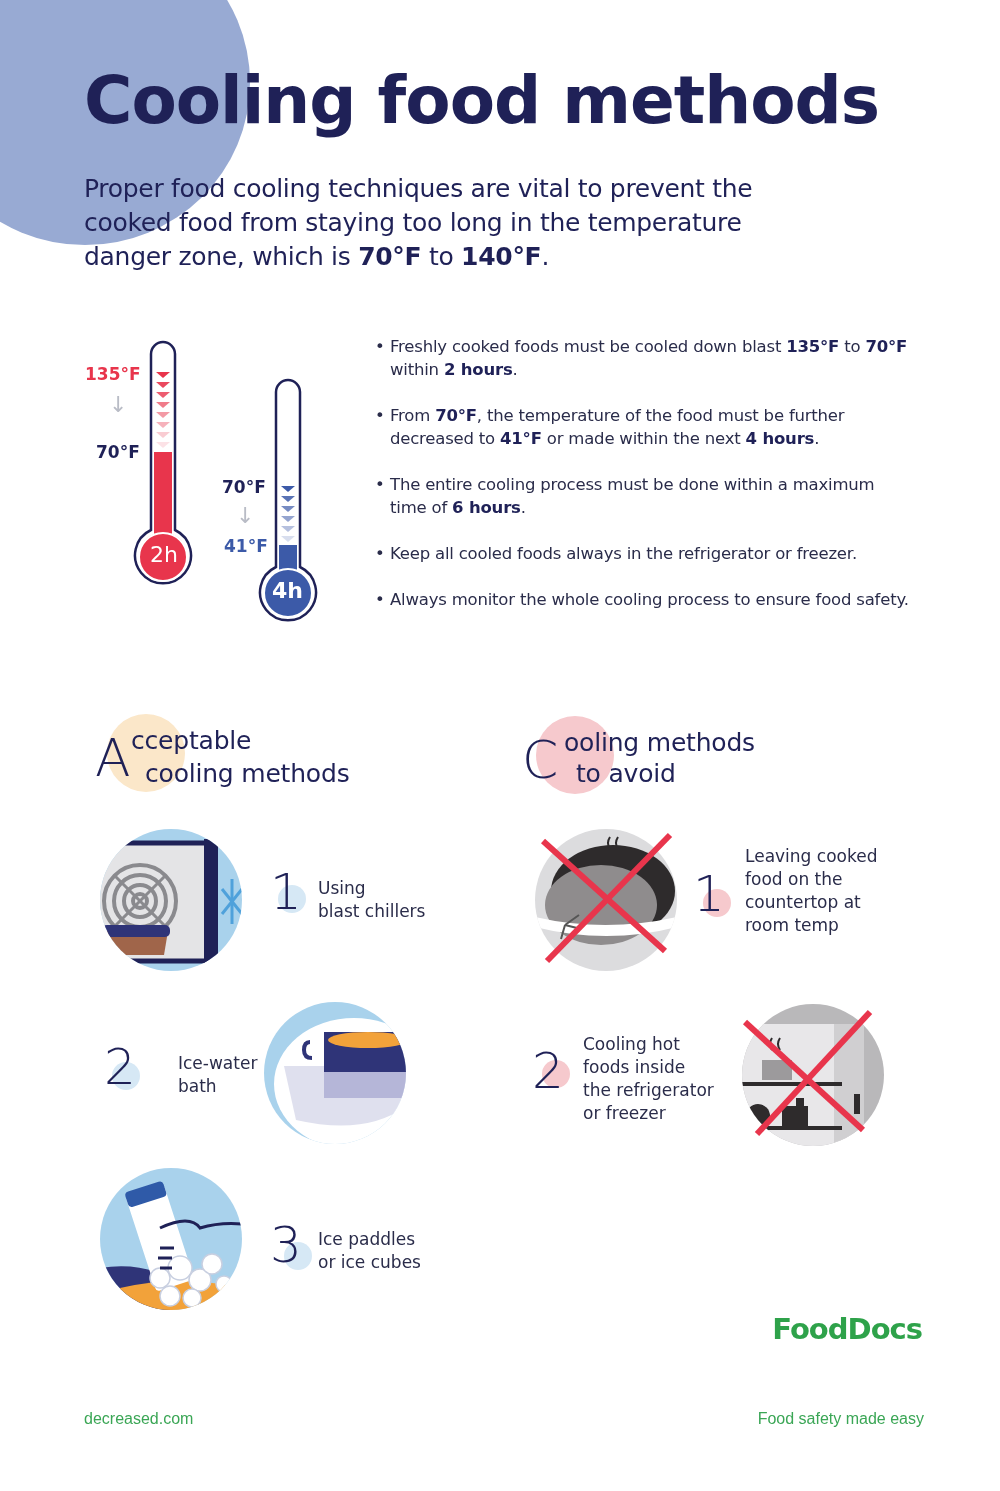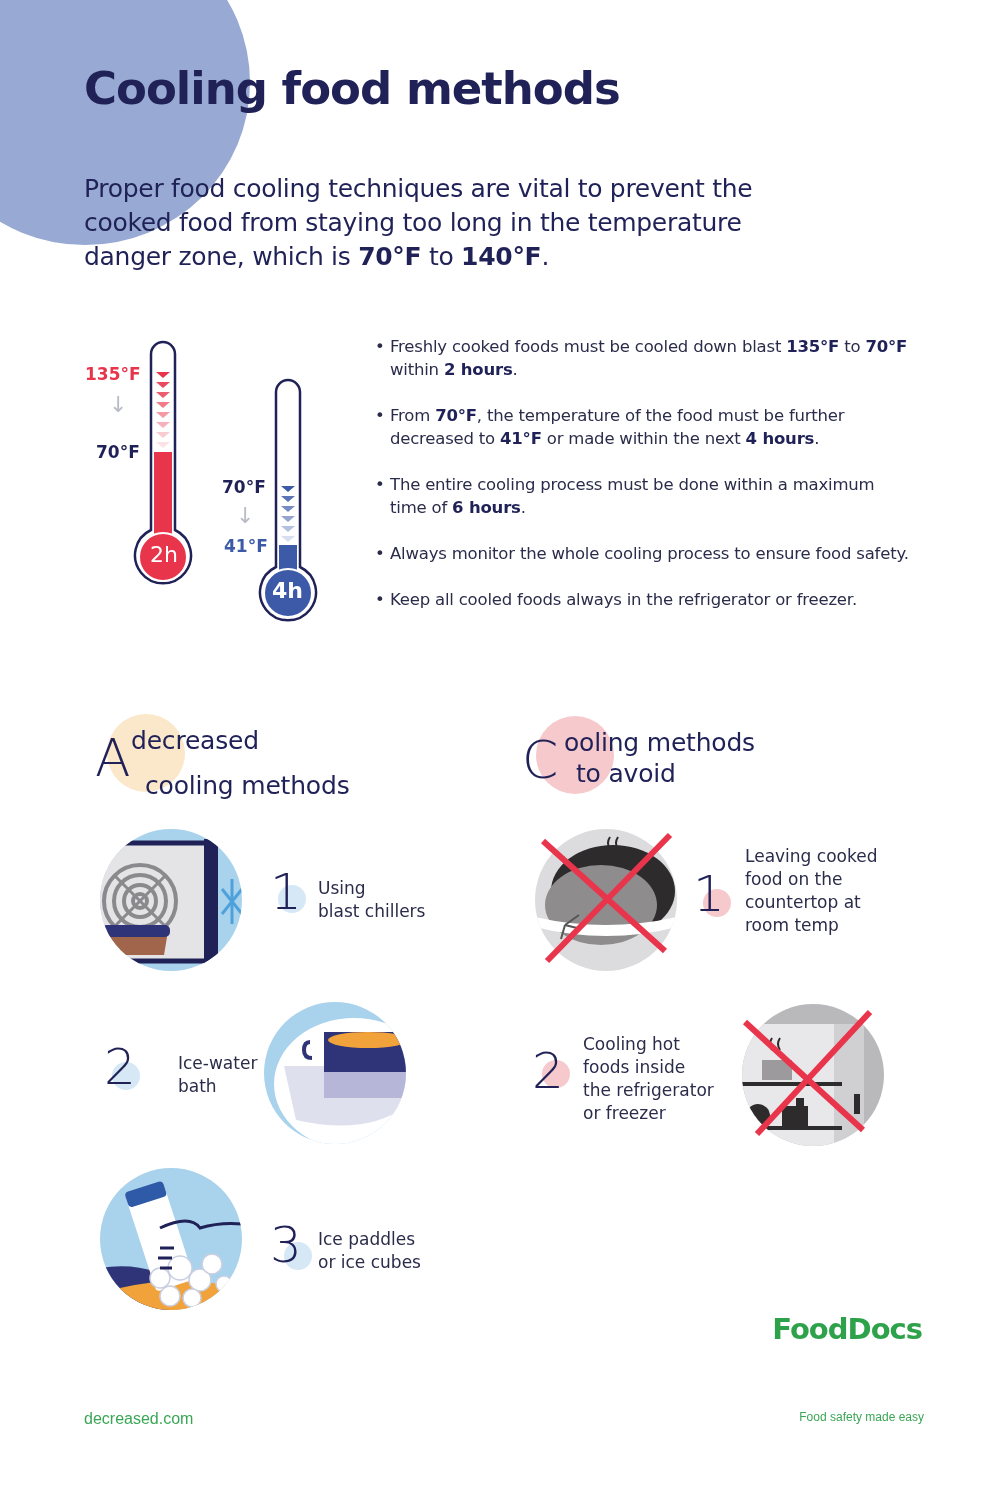--- a/index.html
+++ b/index.html
@@ -1,19 +1,19 @@
 <!DOCTYPE html>
 <html><head>
   <meta charset="utf-8">
   <style>
     * { box-sizing: border-box; margin: 0; padding: 0; }
     html, body { width: 1000px; height: 1491px; background: #ffffff; overflow: hidden; }
     body { position: relative; font-family: "Liberation Sans", sans-serif; color: #1f2157; }
     .blob { position: absolute; left: -80px; top: -80px; width: 330px; height: 325px; border-radius: 50%; background: #98aad3; }
-    .title { position: absolute; left: 84px; top: 62px; font-family: "DejaVu Sans", sans-serif; font-weight: bold; font-size: 45px; letter-spacing: -1px; color: #1f2157; white-space: nowrap; }
+    .title { position: absolute; left: 84px; top: 62px; font-family: "DejaVu Sans", sans-serif; font-weight: bold; font-size: 66px; letter-spacing: -1px; color: #1f2157; white-space: nowrap; }
     .intro { position: absolute; left: 84px; top: 172px; width: 720px; font-family: "DejaVu Sans", sans-serif; font-size: 25px; line-height: 34px; color: #1f2157; letter-spacing: -0.3px; }
     .intro b { font-weight: bold; }
 
     
     .thermo { position: absolute; }
     .t-label { position: absolute; font-family: "DejaVu Sans", sans-serif; font-weight: bold; font-size: 17px; white-space: nowrap; }
     .t-arrow { position: absolute; font-size: 22px; color: #b9bcc6; font-family: "DejaVu Sans", sans-serif; }
 
     
     .bullets { position: absolute; left: 375px; top: 335px; width: 540px; list-style: none; }
@@ -29,21 +29,21 @@
 
     
     .item { position: absolute; }
     .pic { position: absolute; width: 142px; height: 142px; border-radius: 50%; overflow: hidden; }
     .num { position: absolute; font-family: "DejaVu Sans", sans-serif; font-size: 50px; font-weight: 300; line-height: 1; color: #1f2157; }
     .num-dot { position: absolute; width: 28px; height: 28px; border-radius: 50%; }
     .item-text { position: absolute; font-family: "DejaVu Sans", sans-serif; font-size: 17px; line-height: 23px; color: #2a2c4a; white-space: pre-line; }
 
     .footer-url { position: absolute; left: 84px; top: 1410px; font-family: "Liberation Sans", sans-serif; font-size: 16px; color: #3aa655; }
     .brand { position: absolute; right: 78px; top: 1312px; font-family: "DejaVu Sans", sans-serif; font-weight: bold; font-size: 29px; color: #2ea24a; letter-spacing: -1px; }
-    .tagline { position: absolute; right: 76px; top: 1410px; font-family: "Liberation Sans", sans-serif; font-size: 12px; color: #3aa655; }
+    .tagline { position: absolute; right: 76px; top: 1410px; font-family: "Liberation Sans", sans-serif; font-size: 16px; color: #3aa655; }
   </style>
 </head>
 <body>
 
 <div class="blob"></div>
 
 <h1 class="title">Cooling food methods</h1>
 
 <p class="intro"><span>Proper food cooling techniques are vital to prevent the cooked food from staying too long in the temperature danger zone, which is </span><b>70°F</b><span> to </span><b>140°F</b><span>.</span></p>
 
@@ -86,29 +86,29 @@
       <polygon points="81,161 95,161 88,167" opacity="0.2"></polygon>
     </g>
   </svg>
   <span style="position:absolute; left:72px; top:203px; width:32px; text-align:left; font-family:'DejaVu Sans',sans-serif; font-weight:bold; font-size:22px; color:#fff;">4h</span>
 </div>
 
 <ul class="bullets">
   <li><span>Freshly cooked foods must be cooled down blast </span><b>135°F</b><span> to </span><b>70°F</b><span> within </span><b>2 hours</b><span>.</span></li>
   <li><span>From </span><b>70°F</b><span>, the temperature of the food must be further decreased to </span><b>41°F</b><span> or made within the next </span><b>4 hours</b><span>.</span></li>
   <li><span>The entire cooling process must be done within a maximum time of </span><b>6 hours</b><span>.</span></li>
+  <li><span>Keep all cooled foods always in the refrigerator or freezer.</span></li>
   <li><span>Always monitor the whole cooling process to ensure food safety.</span></li>
-  <li><span>Keep all cooled foods always in the refrigerator or freezer.</span></li>
 </ul>
 
 <div class="sec-head" style="left:95px; top:712px; width:300px; height:90px;">
   <div class="circ" style="left:12px; top:2px; background:#fbe7c9;"></div>
   <span class="big" style="left:0; top:20px;">A</span>
-  <span class="l1" style="left:36px; top:14px;">decreased</span>
-  <span class="l2" style="left:50px; top:47px;margin-top:12px;">cooling methods</span>
+  <span class="l1" style="left:36px; top:14px;">cceptable</span>
+  <span class="l2" style="left:50px; top:47px;">cooling methods</span>
 </div>
 
 <div class="sec-head" style="left:520px; top:712px; width:300px; height:90px;">
   <div class="circ" style="left:16px; top:4px; background:#f6c9cd;"></div>
   <span class="big" style="left:2px; top:22px;">C</span>
   <span class="l1" style="left:44px; top:16px;">ooling methods</span>
   <span class="l2" style="left:56px; top:47px;">to avoid</span>
 </div>
 
 <div class="item" style="left:100px; top:829px; width:360px; height:145px;">

